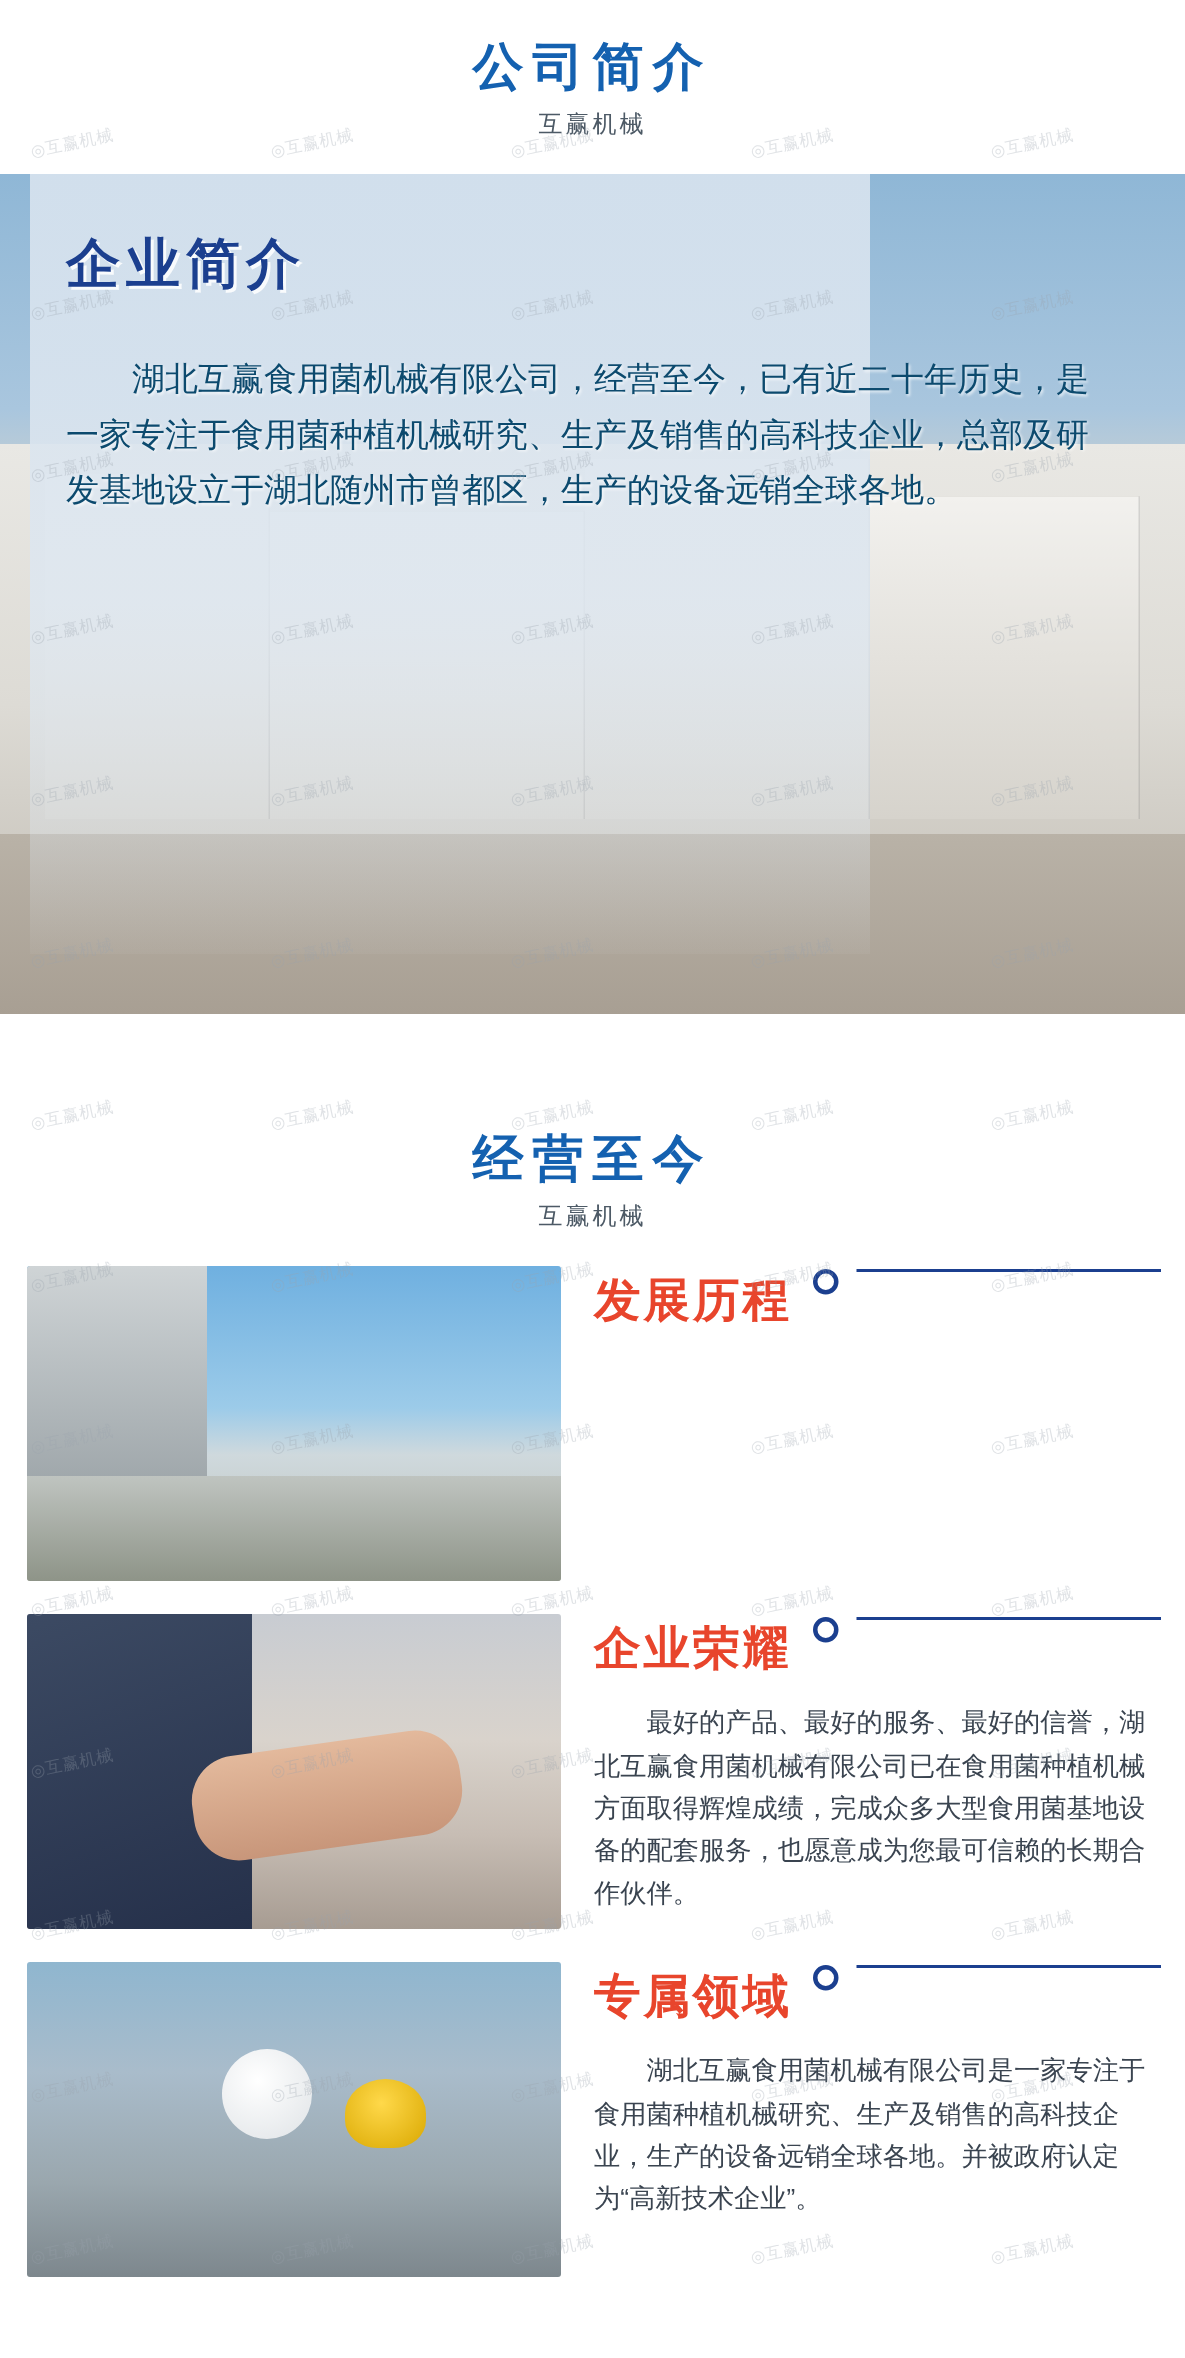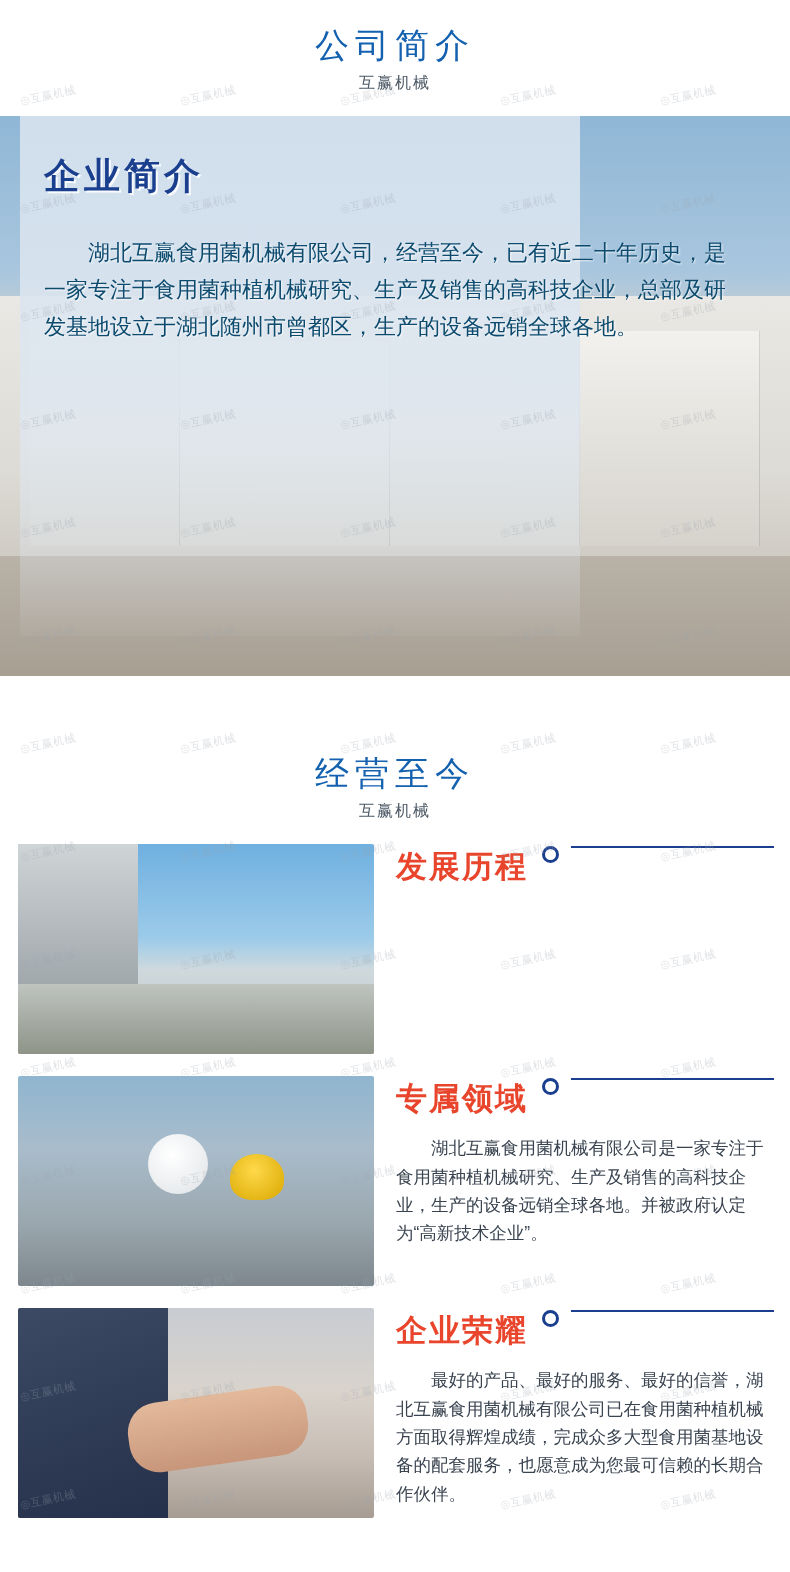--- a/index.html
+++ b/index.html
@@ -27,21 +27,21 @@
     white-space: nowrap;
     transform: rotate(-12deg);
     font-family: "DejaVu Sans", sans-serif;
     letter-spacing: 0.5px;
   }
 
   
   .sec-head { text-align: center; padding-top: 26px; }
   .sec-title {
     font-size: 34px;
-    font-weight: normal;
+    font-weight: bold;
     color: #1461b0;
     letter-spacing: 6px;
     text-shadow: 2px 2px 0 rgba(255,255,255,0.9);
     line-height: 1.15;
   }
   .sec-sub {
     font-size: 16px;
     color: #4d5a66;
     letter-spacing: 2px;
     margin-top: 8px;
@@ -241,40 +241,40 @@
       <div class="col-text">
         <div class="item-head">
           <span class="item-title">发展历程</span>
           <span class="dot-ring"></span>
           <span class="rule"></span>
         </div>
       </div>
     </div>
 
     <div class="row">
+      <div class="thumb thumb-3"></div>
+      <div class="col-text">
+        <div class="item-head">
+          <span class="item-title">企业荣耀</span>
+          <span class="dot-ring"></span>
+          <span class="rule"></span>
+        </div>
+        <div class="item-body">最好的产品、最好的服务、最好的信誉，湖北互赢食用菌机械有限公司已在食用菌种植机械方面取得辉煌成绩，完成众多大型食用菌基地设备的配套服务，也愿意成为您最可信赖的长期合作伙伴。</div>
+      </div>
+    </div>
+
+    <div class="row">
       <div class="thumb thumb-2"></div>
       <div class="col-text">
         <div class="item-head">
           <span class="item-title">专属领域</span>
           <span class="dot-ring"></span>
           <span class="rule"></span>
         </div>
         <div class="item-body">湖北互赢食用菌机械有限公司是一家专注于食用菌种植机械研究、生产及销售的高科技企业，生产的设备远销全球各地。并被政府认定为“高新技术企业”。</div>
-      </div>
-    </div>
-
-    <div class="row">
-      <div class="thumb thumb-3"></div>
-      <div class="col-text">
-        <div class="item-head">
-          <span class="item-title">企业荣耀</span>
-          <span class="dot-ring"></span>
-          <span class="rule"></span>
-        </div>
-        <div class="item-body">最好的产品、最好的服务、最好的信誉，湖北互赢食用菌机械有限公司已在食用菌种植机械方面取得辉煌成绩，完成众多大型食用菌基地设备的配套服务，也愿意成为您最可信赖的长期合作伙伴。</div>
       </div>
     </div>
   </div>
 
   <div class="watermark-layer" id="wm-layer">
       <span class="wm" style="left: 20px; top: -20px;">◎互赢机械</span>
       <span class="wm" style="left: 180px; top: -20px;">◎互赢机械</span>
       <span class="wm" style="left: 340px; top: -20px;">◎互赢机械</span>
       <span class="wm" style="left: 500px; top: -20px;">◎互赢机械</span>
       <span class="wm" style="left: 660px; top: -20px;">◎互赢机械</span>

